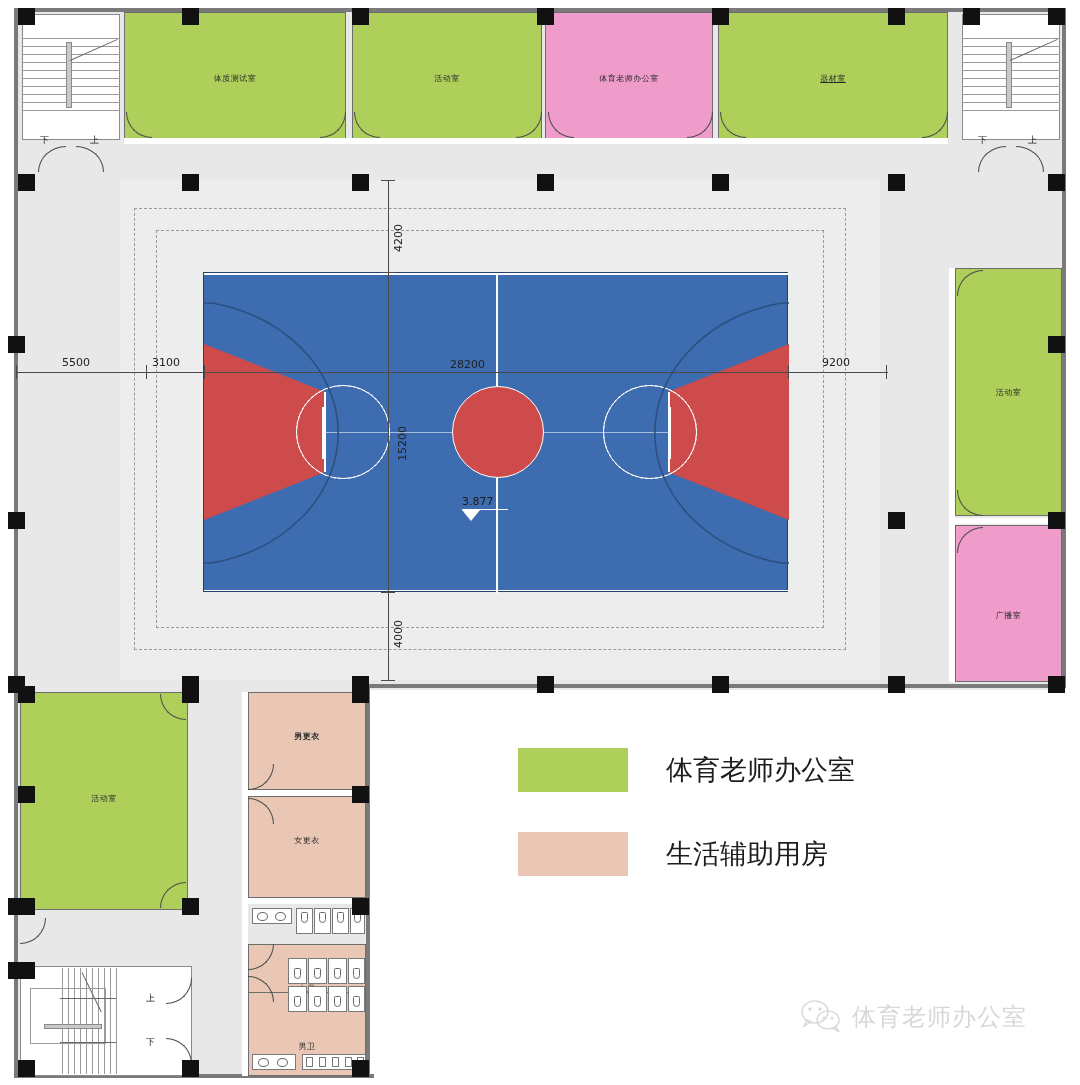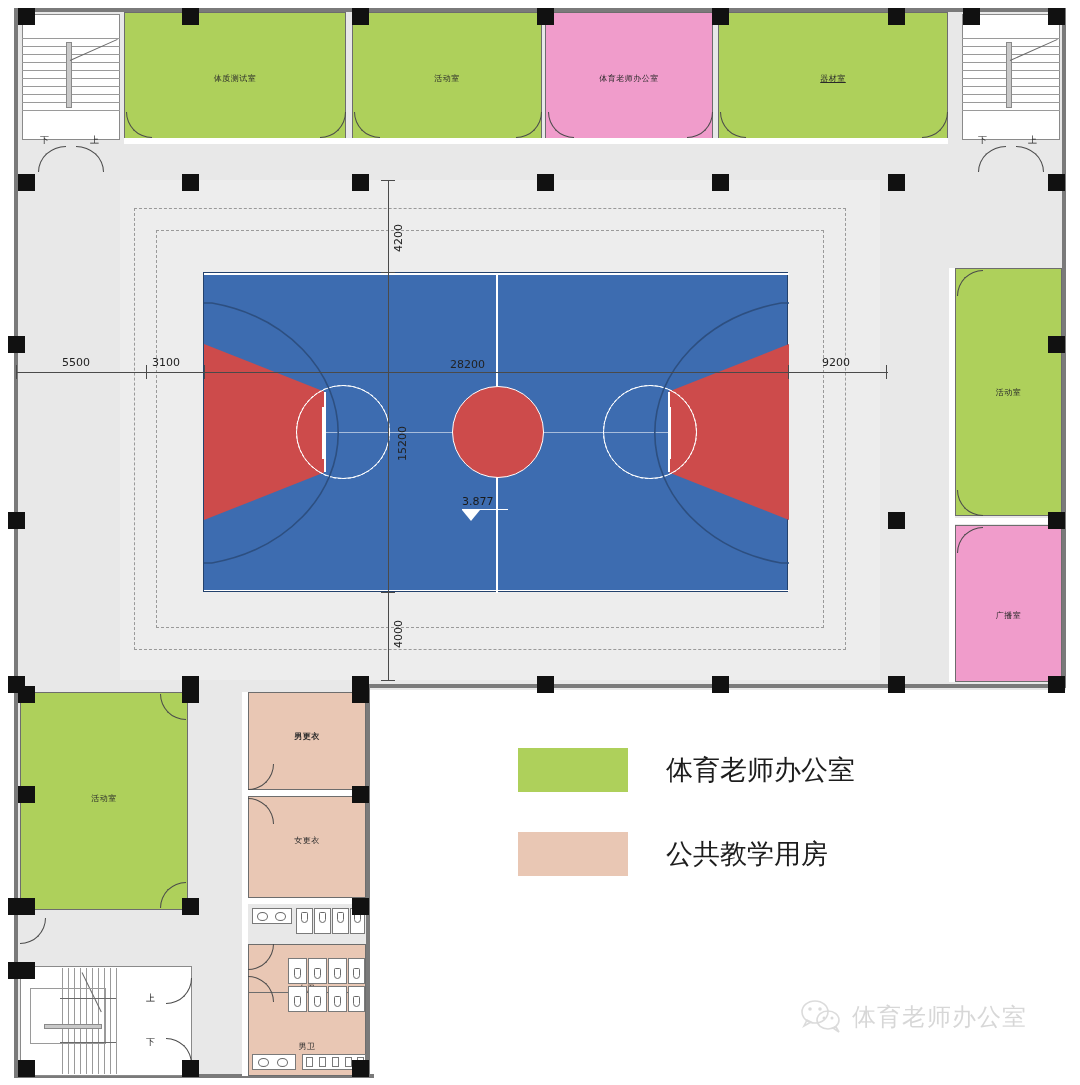--- a/index.html
+++ b/index.html
@@ -485,21 +485,21 @@
   <div class="col" style="left:182px;  top:1060px;"></div>
   <div class="col" style="left:352px;  top:1060px;"></div>
 
   <div id="legend">
     <div class="legend-row">
       <div class="legend-swatch green"></div>
       <div class="legend-label">体育老师办公室</div>
     </div>
     <div class="legend-row">
       <div class="legend-swatch beige"></div>
-      <div class="legend-label">公共教学用房</div>
+      <div class="legend-label">生活辅助用房</div>
     </div>
   </div>
 
   <div id="watermark">
     <svg width="42" height="34" viewBox="0 0 42 34">
       <ellipse cx="15" cy="12" rx="13" ry="11" fill="none" stroke="#8a8a8a" stroke-width="1.6"></ellipse>
       <path d="M 7,20 L 4,26 L 11,22 Z" fill="none" stroke="#8a8a8a" stroke-width="1.6"></path>
       <circle cx="10" cy="9" r="1.8" fill="#8a8a8a"></circle>
       <circle cx="20" cy="9" r="1.8" fill="#8a8a8a"></circle>
       <ellipse cx="28" cy="20" rx="11" ry="9" fill="none" stroke="#8a8a8a" stroke-width="1.6"></ellipse>

